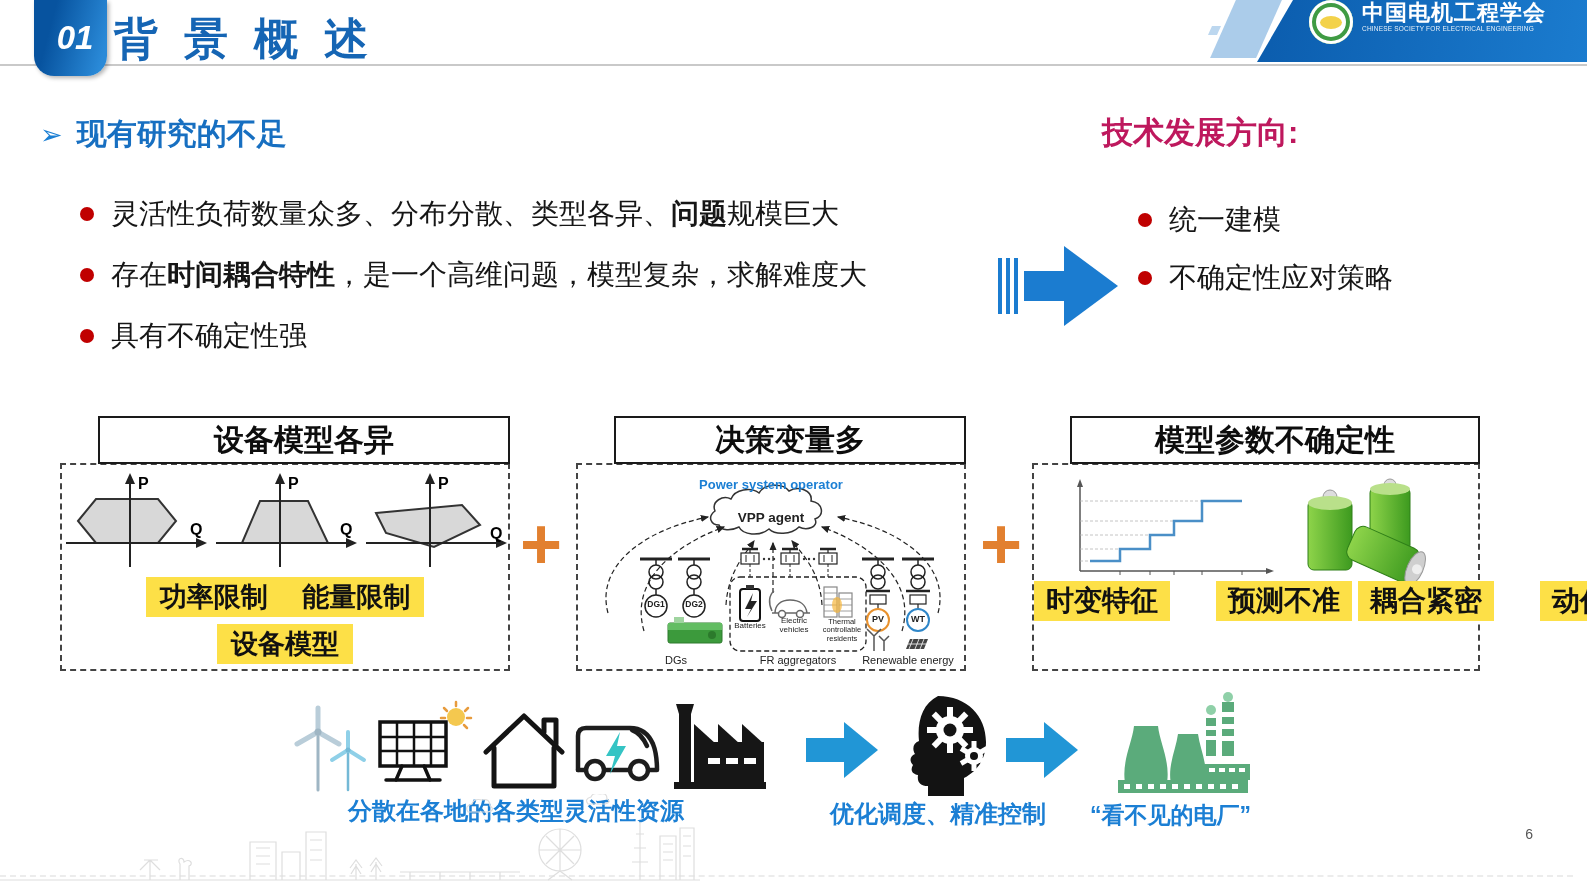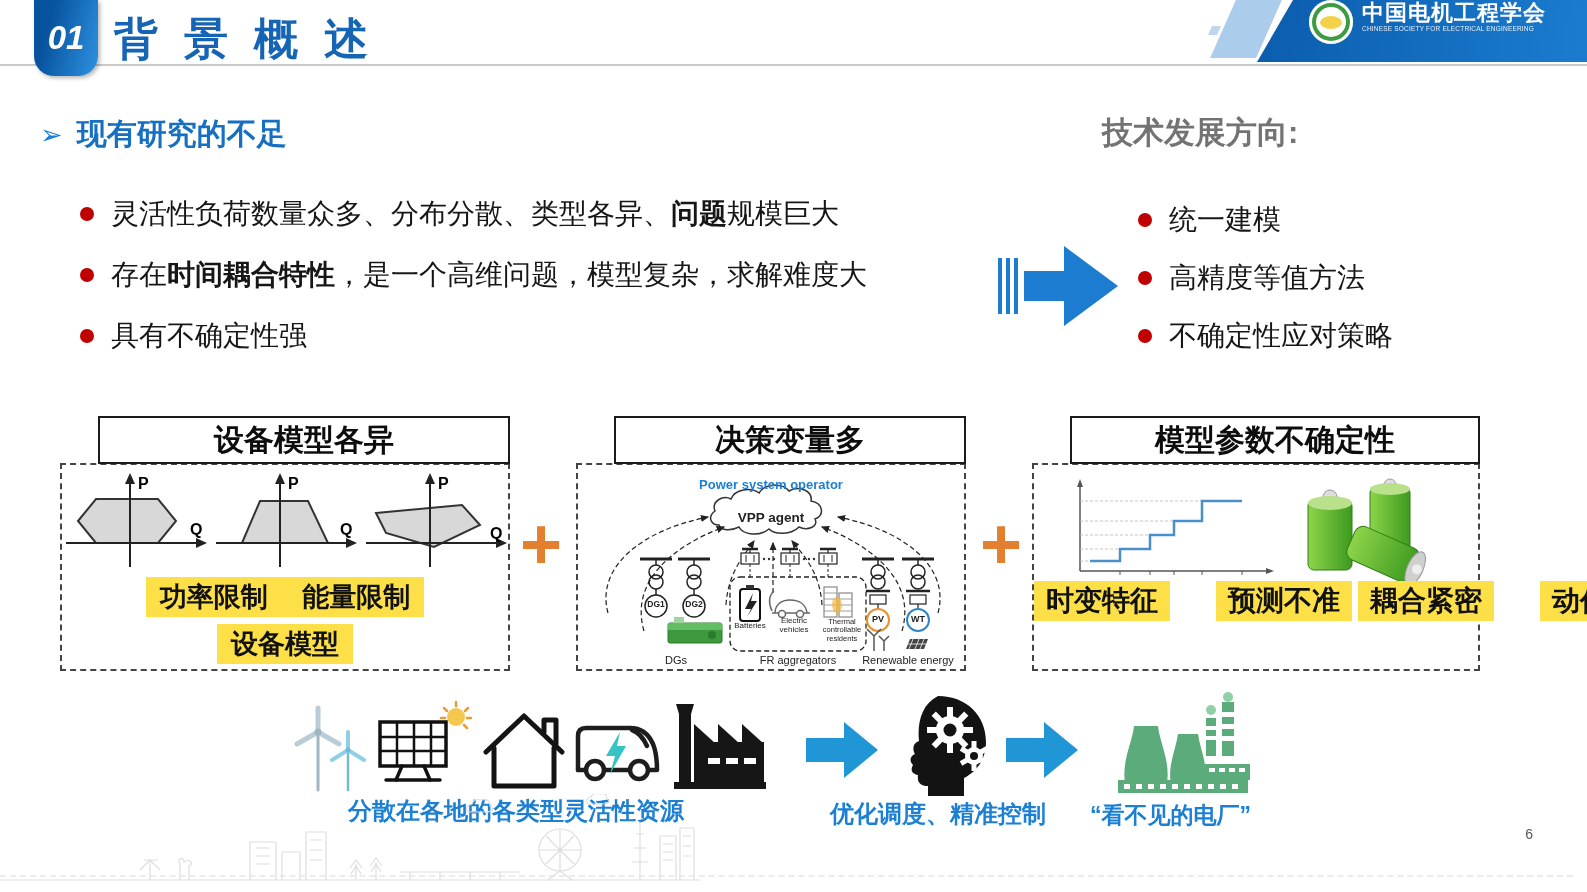--- a/index.html
+++ b/index.html
@@ -9,21 +9,21 @@
     color:#161616;
   }
   
   .hline { position:absolute; top:64px; left:0; width:100%; height:2px; background:#c9c9c9; }
   .badge {
     position:absolute; left:34px; top:0; width:64px; height:76px;
     border-radius:0 0 20px 20px;
     background:linear-gradient(105deg,#07539f 25%,#2a8ad8 90%);
     display:flex; align-items:center; justify-content:center;
     color:#fff; font-style:italic; font-weight:bold; font-size:33px;
-    box-shadow:2px 2px 4px rgba(0,0,0,.3); z-index:3;
+    box-shadow:2px 2px 4px rgba(0,0,0,.3); z-index:3;padding-left:9px;
   }
   .slide-title {
     position:absolute; left:114px; top:10px; font-size:44px; font-weight:bold;
     color:#1565b4; letter-spacing:26px; white-space:nowrap;
   }
   .banner {
     position:absolute; right:0; top:0; width:330px; height:62px;
     background:linear-gradient(100deg,#0b5cad,#1b7ccf);
     clip-path:polygon(36px 0,100% 0,100% 100%,0 100%);
     display:flex; align-items:flex-start; gap:9px; padding-left:52px;
@@ -40,21 +40,21 @@
     content:""; position:absolute; left:11px; top:16px; width:22px; height:13px;
     background:#f3d24a; border-radius:50%;
   }
   .org { color:#fff; line-height:1.15; }
   .org-name { font-size:22px; font-weight:bold; letter-spacing:1px; }
   .org-en { font-size:6.5px; letter-spacing:.2px; opacity:.9; }
   
   .intro { position:absolute; left:40px; top:114px; display:flex; align-items:center; gap:14px; }
   .intro-marker { color:#1b7fd4; font-size:27px; font-weight:bold; }
   .intro-heading { color:#176fc1; font-size:30px; font-weight:bold; }
-  .dir-heading { position:absolute; left:1102px; top:112px; font-size:31px; font-weight:bold; color:#737373; }
+  .dir-heading { position:absolute; left:1102px; top:112px; font-size:31px; font-weight:bold; color:#be185d; }
   .bullets-left  { position:absolute; left:80px;  top:194px; }
   .bullets-right { position:absolute; left:1138px; top:200px; }
   .bullet { display:flex; align-items:flex-start; margin-bottom:21px; font-size:28px; line-height:40px; white-space:nowrap; }
   .bullets-right .bullet { margin-bottom:18px; }
   .dot { width:14px; height:14px; border-radius:50%; background:#c00000; margin:13px 17px 0 0; flex:none; }
   .bullet b { font-weight:bold; }
   .arrow-promote { position:absolute; left:998px; top:238px; }
   
   .box { position:absolute; top:416px; }
   .box-title {
@@ -147,24 +147,20 @@
     <rect x="8" y="20" width="4" height="56" fill="#1b7cd0"></rect>
     <rect x="16" y="20" width="4" height="56" fill="#1b7cd0"></rect>
     <rect x="26" y="33" width="42" height="30" fill="#1b7cd0"></rect>
     <polygon points="66,8 120,48 66,88" fill="#1b7cd0"></polygon>
   </svg>
 
   <div class="bullets-right">
     <div class="bullet">
       <span class="dot"></span>
       <span>统一建模</span>
-    </div>
-    <div class="bullet">
-      <span class="dot"></span>
-      <span>高精度等值方法</span>
     </div>
     <div class="bullet">
       <span class="dot"></span>
       <span>不确定性应对策略</span>
     </div>
   </div>
 
   <div class="box box1">
     <div class="box-title">设备模型各异</div>
     <div class="box-body">

